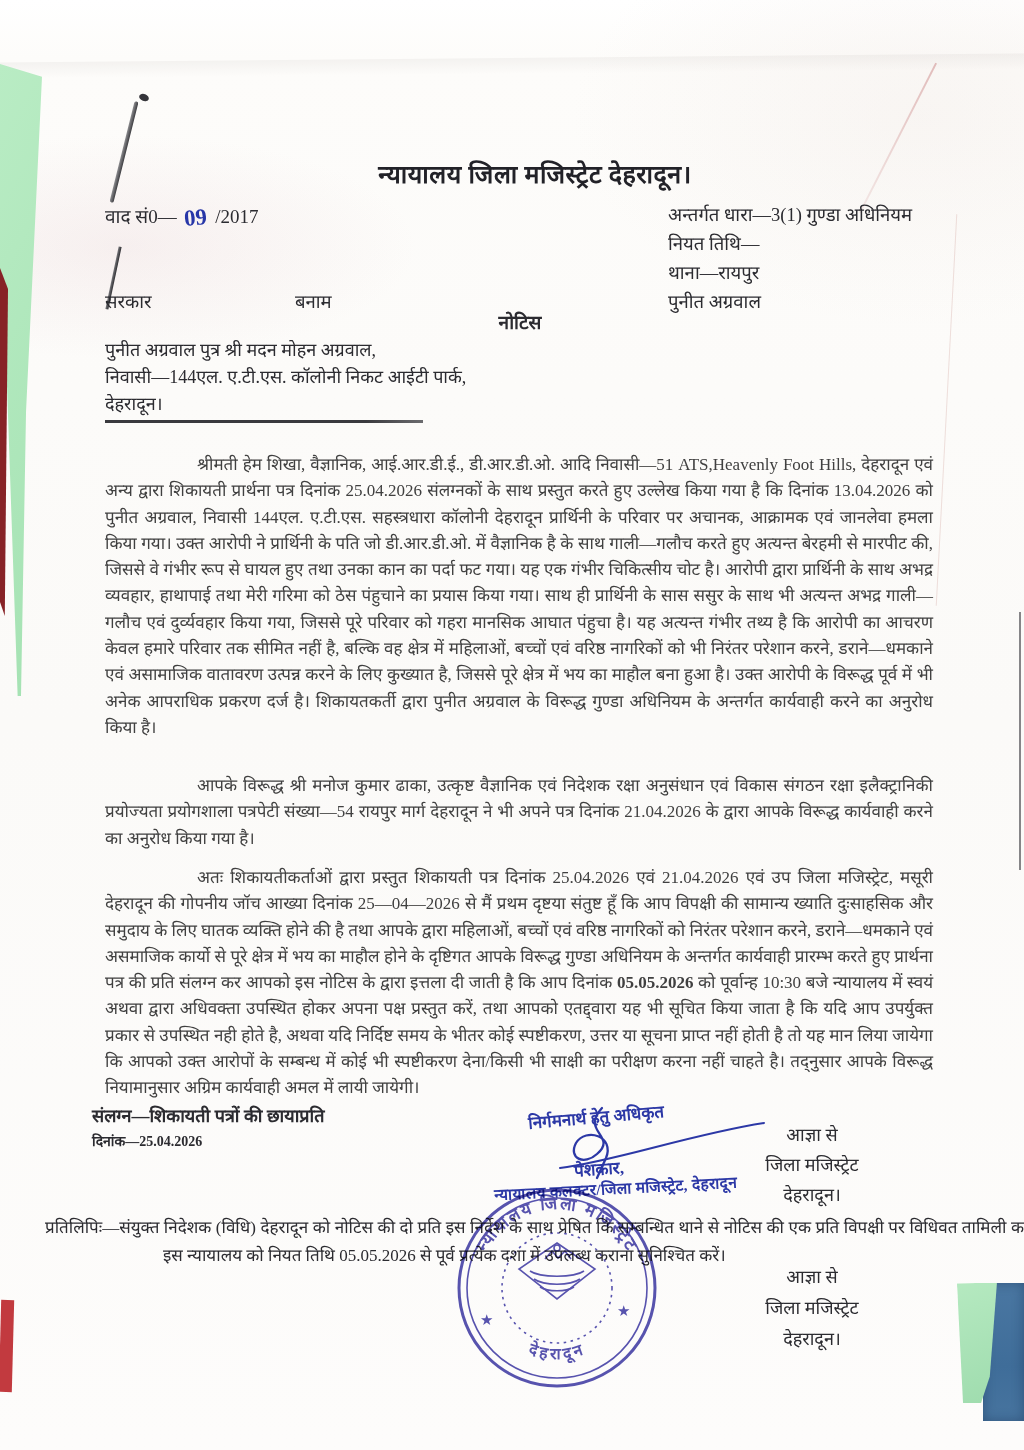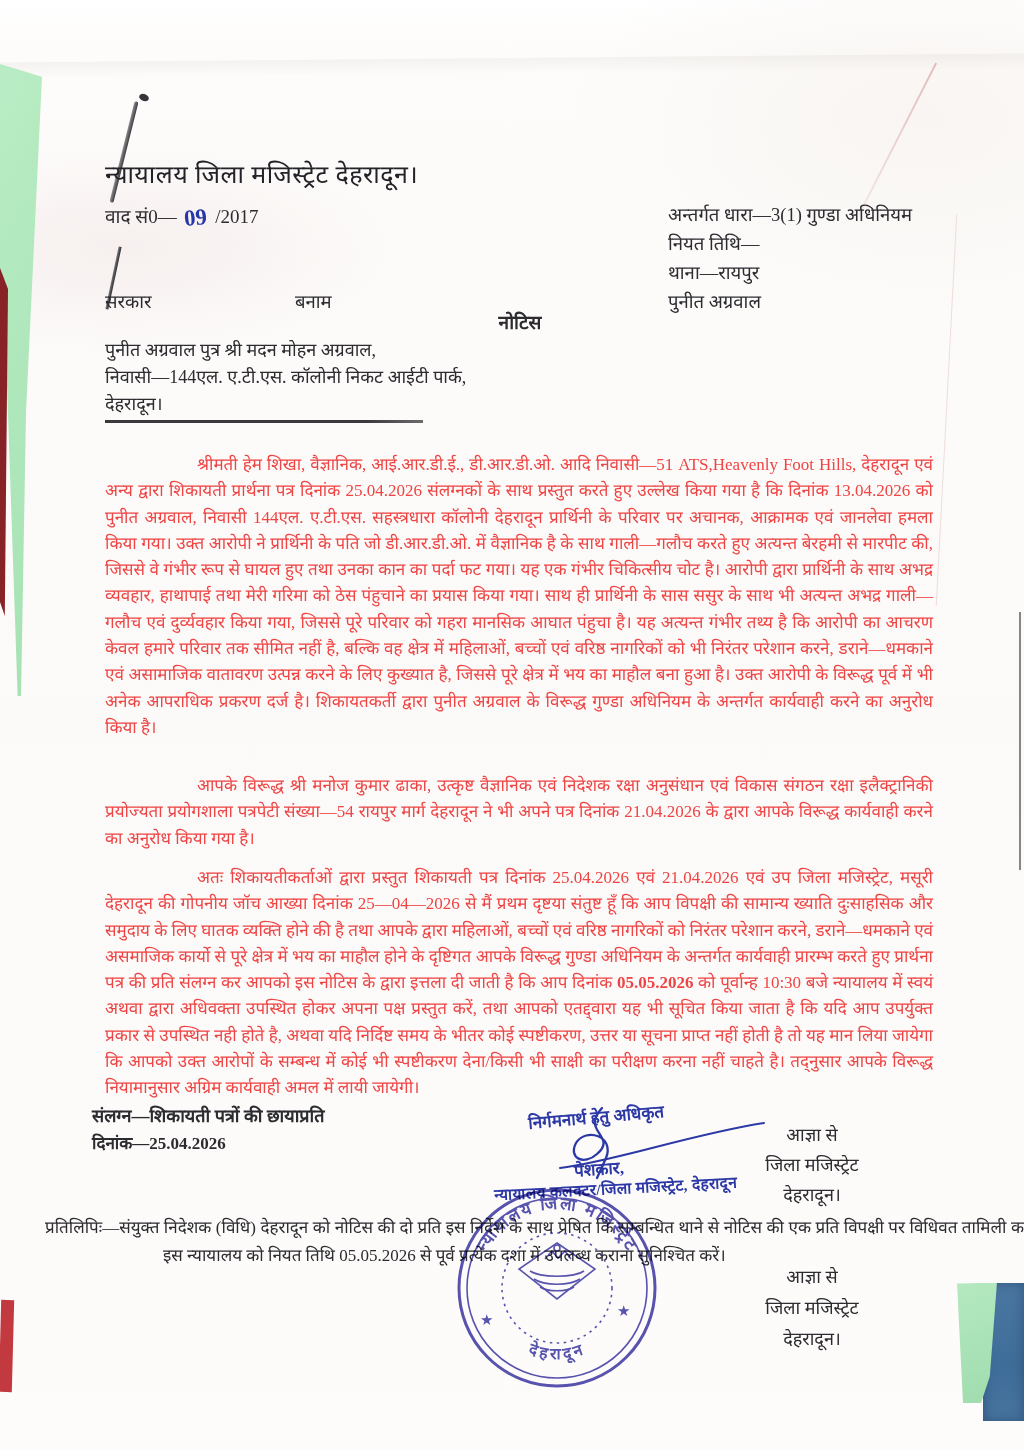--- a/index.html
+++ b/index.html
@@ -29,38 +29,38 @@
     linear-gradient(180deg,#4a77a2,#3f6d99 60%,#47749f);box-shadow:inset 0 0 12px rgba(10,30,60,.35);}
   .edge-green-bottom-right{left:958px;top:1283px;width:40px;height:120px;background:linear-gradient(160deg,#b5e9c0,#9fdcae);
     clip-path:polygon(0 0,100% 0,78% 78%,55% 100%,10% 100%);transform:rotate(-1deg);}
   
   .pin-body{left:122px;top:100px;width:4px;height:104px;transform:rotate(14deg);
     background:linear-gradient(90deg,#8d8d90,#3c3c40);border-radius:2px;}
   .pin-head{left:139px;top:94px;width:10px;height:7px;border-radius:50%;background:#35353a;transform:rotate(20deg);}
   .pin-tip{left:112px;top:246px;width:3px;height:64px;transform:rotate(12deg);
     background:linear-gradient(90deg,#77777b,#2e2e32);}
   
-  .court-title{left:105px;top:156px;width:860px;text-align:left;font-size:25px;font-weight:400;
+  .court-title{left:105px;top:156px;width:860px;text-align:center;font-size:25px;font-weight:700;
     letter-spacing:.5px;color:#222228;}
   .case-line{left:105px;top:203px;font-size:19px;}
   .hand-ink{color:#2736a8;font-size:23px;font-weight:600;display:inline-block;transform:rotate(-5deg);
     position:relative;top:2px;padding:0 3px;}
   .hdr-right{left:668px;top:201px;font-size:18.5px;line-height:29px;}
   .party-left{left:105px;top:288px;font-size:18.5px;}
   .versus{left:295px;top:288px;font-size:18.5px;}
   .notice-head{left:105px;top:309px;width:830px;text-align:center;font-size:19px;font-weight:700;}
   .addressee{left:105px;top:337px;font-size:18px;line-height:27px;}
   .addr-rule{left:105px;top:420px;width:318px;height:2.5px;background:linear-gradient(90deg,#3a3a3e 82%,#6b6b6e);}
-  .body-para{left:105px;width:828px;font-size:17px;line-height:26.3px;text-align:justify;color:#ef4444;}
+  .body-para{left:105px;width:828px;font-size:17px;line-height:26.3px;text-align:justify;color:#404040;}
   .p1{top:435px;text-indent:92px;}
   .p2{top:765px;text-indent:92px;margin-top:8px;}
   .p3{top:848px;text-indent:92px;}
   .b{font-weight:700;}
   .enclosure{left:92px;top:1103px;font-size:18px;font-weight:700;}
-  .encl-date{left:92px;top:1131px;font-size:17px;font-weight:600;}
+  .encl-date{left:92px;top:1131px;font-size:14px;font-weight:600;}
   .by-order{width:140px;text-align:center;font-size:18px;line-height:30px;}
   .by-order-1{left:742px;top:1120px;}
   .by-order-2{left:742px;top:1262px;line-height:31px;}
   .copy-para{left:45px;top:1197px;width:905px;font-size:17px;line-height:28px;
     padding-left:118px;text-indent:-118px;text-align:justify;}
   
   .ink{color:#2c38a6;}
   .stamp-auth{left:528px;top:1105px;font-size:17px;font-weight:600;transform:rotate(-5deg);}
   .stamp-peshkar{left:574px;top:1157px;font-size:17px;font-weight:600;transform:rotate(-4deg);}
   .stamp-office{left:494px;top:1177px;font-size:15.5px;font-weight:700;transform:rotate(-3deg);letter-spacing:.3px;}

